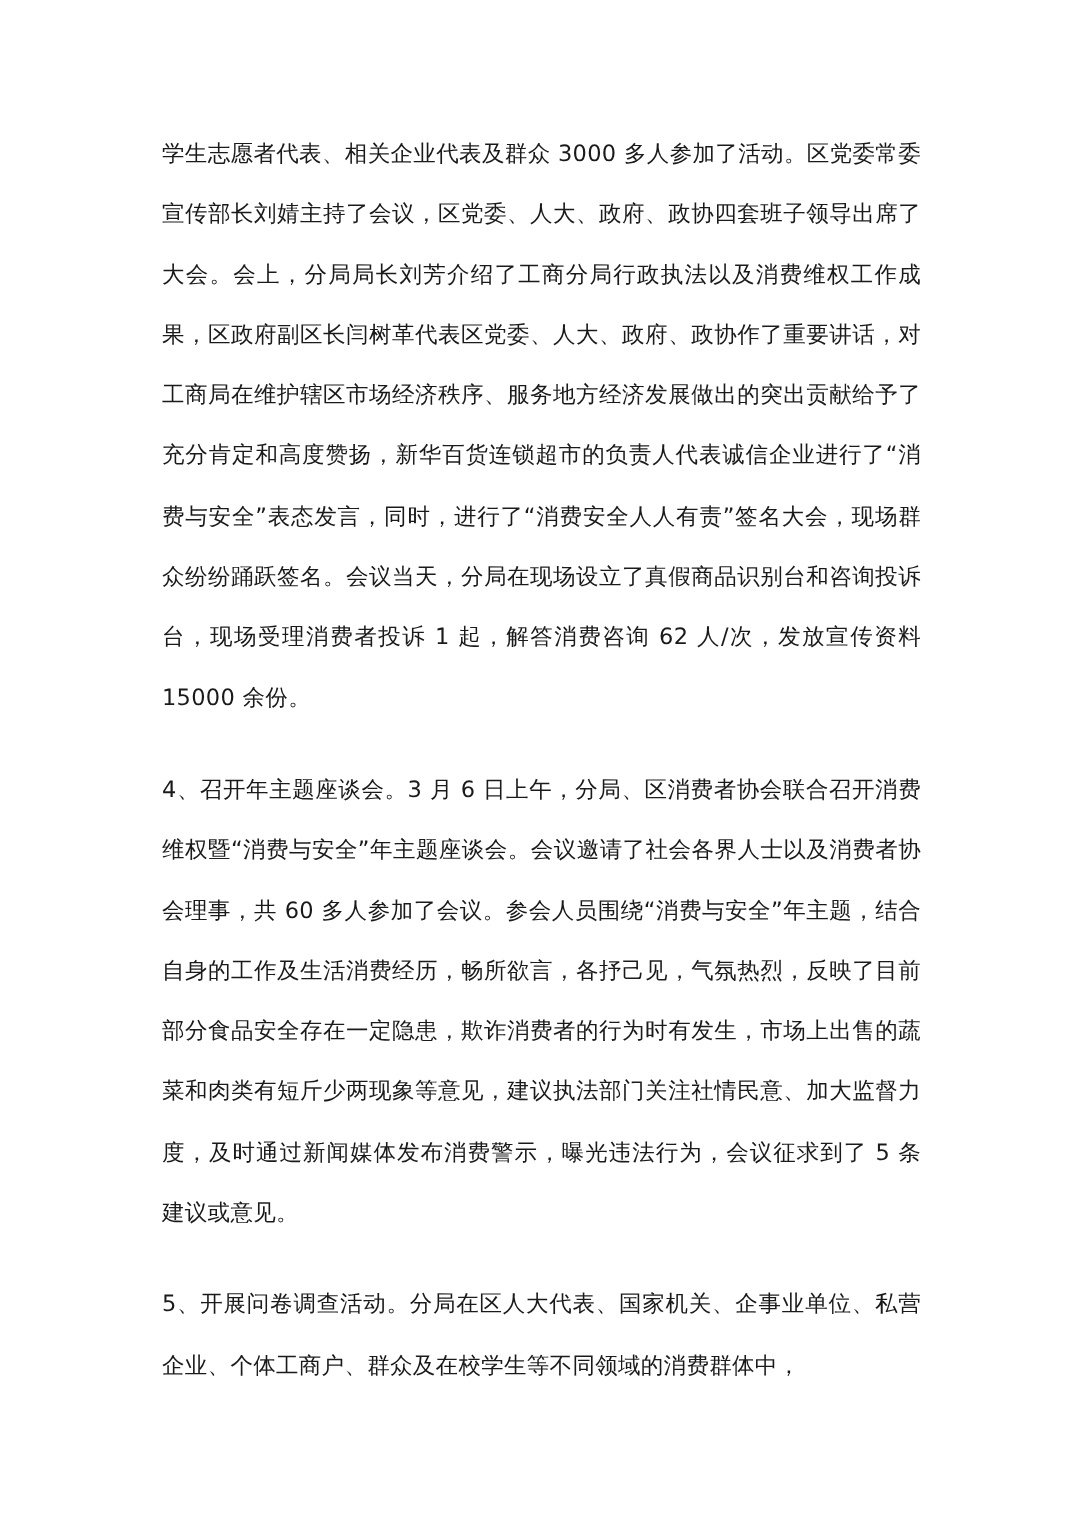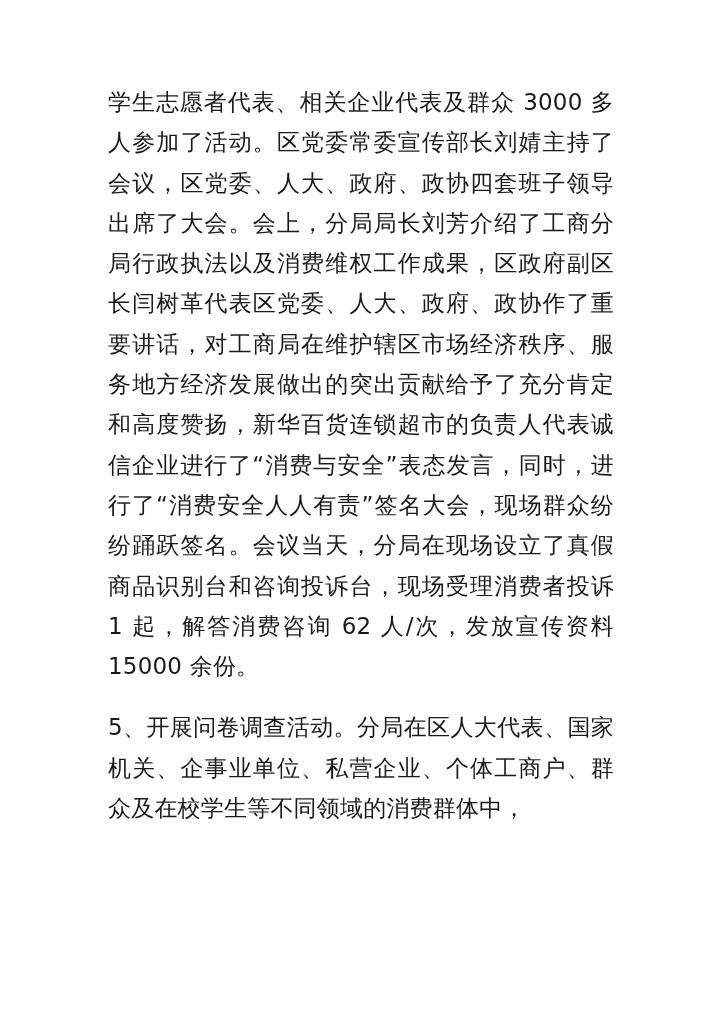--- a/index.html
+++ b/index.html
@@ -16,29 +16,30 @@
     color: #1a1a1a;
   }
   .page {
     position: absolute;
     left: 108px;
     top: 82px;
     width: 506px;
   }
   .para {
     margin: 0;
-    font-size: 23px;
+    font-size: 15px;
     line-height: 40.3px;
     text-align: justify;
     text-justify: inter-character;
     letter-spacing: 0.2px;
   }
   .para + .para {
     margin-top: 21px;
   }
 </style>
 </head>
 <body>
 
 <div class="page">
   <p class="para">学生志愿者代表、相关企业代表及群众 3000 多人参加了活动。区党委常委宣传部长刘婧主持了会议，区党委、人大、政府、政协四套班子领导出席了大会。会上，分局局长刘芳介绍了工商分局行政执法以及消费维权工作成果，区政府副区长闫树革代表区党委、人大、政府、政协作了重要讲话，对工商局在维护辖区市场经济秩序、服务地方经济发展做出的突出贡献给予了充分肯定和高度赞扬，新华百货连锁超市的负责人代表诚信企业进行了“消费与安全”表态发言，同时，进行了“消费安全人人有责”签名大会，现场群众纷纷踊跃签名。会议当天，分局在现场设立了真假商品识别台和咨询投诉台，现场受理消费者投诉 1 起，解答消费咨询 62 人/次，发放宣传资料 15000 余份。</p>
+  <p class="para">4、召开年主题座谈会。3 月 6 日上午，分局、区消费者协会联合召开消费维权暨“消费与安全”年主题座谈会。会议邀请了社会各界人士以及消费者协会理事，共 60 多人参加了会议。参会人员围绕“消费与安全”年主题，结合自身的工作及生活消费经历，畅所欲言，各抒己见，气氛热烈，反映了目前部分食品安全存在一定隐患，欺诈消费者的行为时有发生，市场上出售的蔬菜和肉类有短斤少两现象等意见，建议执法部门关注社情民意、加大监督力度，及时通过新闻媒体发布消费警示，曝光违法行为，会议征求到了 5 条建议或意见。</p>
   <p class="para">5、开展问卷调查活动。分局在区人大代表、国家机关、企事业单位、私营企业、个体工商户、群众及在校学生等不同领域的消费群体中，</p>
 </div>
 
 </body></html>

